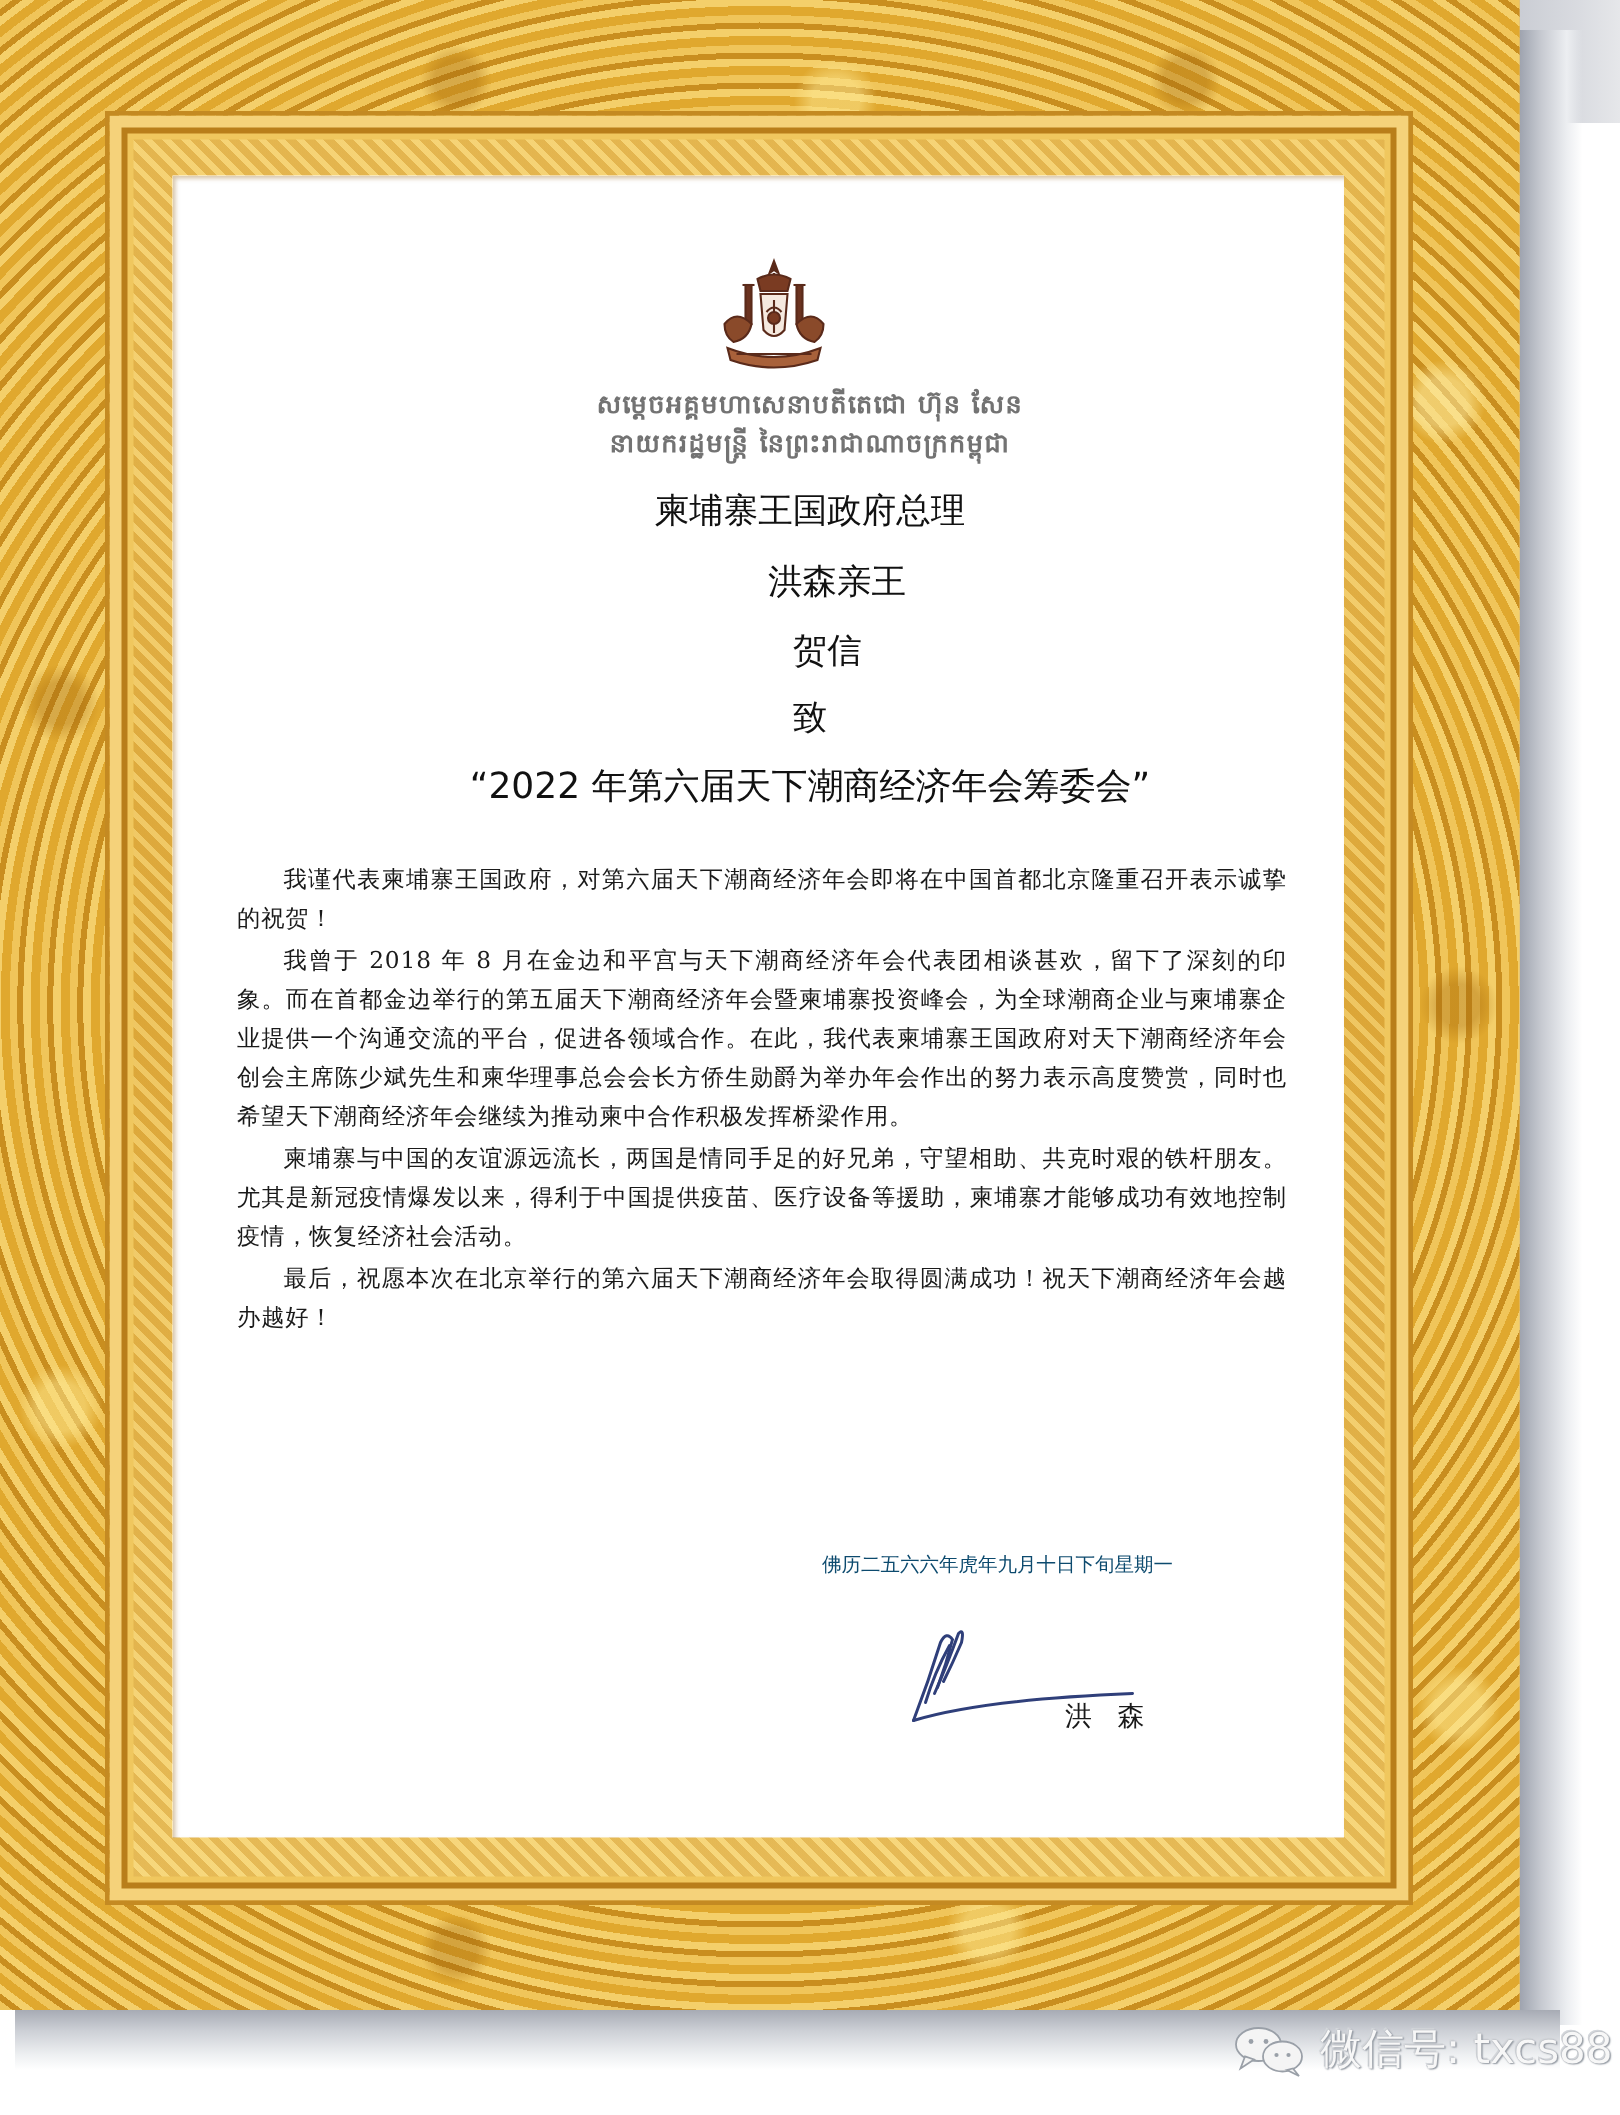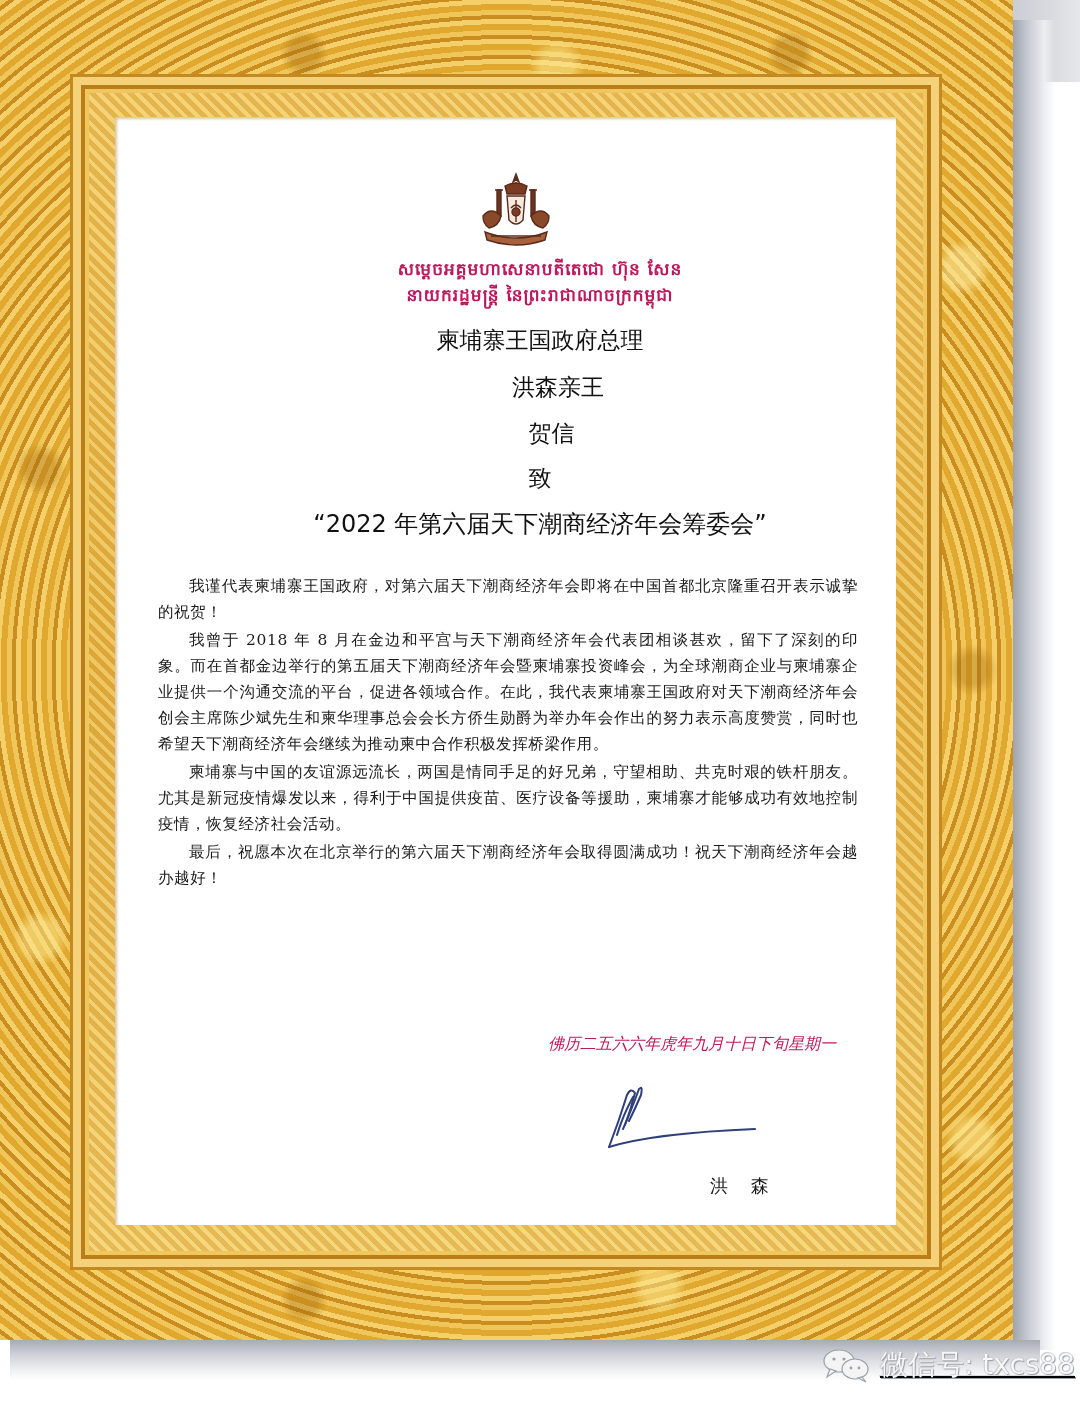--- a/index.html
+++ b/index.html
@@ -48,21 +48,21 @@
     position: absolute; left: 115px; top: 117px; width: 781px; height: 1108px;
     background: #ffffff;
     box-shadow: inset 2px 2px 3px rgba(140,90,10,0.35);
   }
 
   .crest {
     position: absolute; left: 475px; top: 172px; width: 82px; height: 80px;
   }
   .khmer {
     position: absolute; left: 0; width: 100%; text-align: center;
-    color: #be185d; font-family: "DejaVu Sans", "Liberation Sans", sans-serif; font-weight: bold;
+    color: #737373; font-family: "DejaVu Sans", "Liberation Sans", sans-serif; font-weight: bold;
   }
   .khmer-1 { top: 258px; font-size: 17px; letter-spacing: 1px; }
   .khmer-2 { top: 284px; font-size: 17px; letter-spacing: 1px; }
 
   .heading {
     position: absolute; left: 0; width: 100%; text-align: center;
     color: #111; font-family: "DejaVu Sans", "Liberation Sans", sans-serif; font-size: 23px;
   }
   .h1 { top: 325px; }
   .h2 { top: 372px; margin-left: 18px; }
@@ -73,35 +73,34 @@
 
   .body-text {
     position: absolute; left: 158px; top: 573px; width: 700px;
     font-family: "DejaVu Serif", "Liberation Serif", serif; font-size: 15.5px; color: #1a1a1a;
     line-height: 26px; letter-spacing: 0.6px; text-align: justify;
   }
   .body-text p { text-indent: 2em; margin-bottom: 2px; }
 
   .date-block {
     position: absolute; left: 520px; top: 1031px; width: 340px;
-    font-family: "DejaVu Serif", "Liberation Serif", serif; font-size: 16px; color: #be185d;
+    font-family: "DejaVu Serif", "Liberation Serif", serif; font-size: 13px; color: #0c4a6e;
     line-height: 26px;
-    font-style: italic;
   }
   .date-1 { padding-left: 28px; }
   .date-2 { padding-left: 60px; }
 
   .signature { position: absolute; left: 605px; top: 1085px; width: 180px; height: 70px; }
   .signer {
-    position: absolute; left: 710px; top: 1174px;
-    font-family: Liberation Mono, monospace; font-size: 18px; color: #1a1a1a; letter-spacing: 6px;
+    position: absolute; left: 710px; top: 1132px;
+    font-family: Liberation Sans, sans-serif; font-size: 18px; color: #1a1a1a; letter-spacing: 6px;
   }
 
   .watermark {
-    position: absolute; left: 822px; top: 1345px; height: 40px; display: flex; align-items: center; gap: 8px; text-decoration: underline;
+    position: absolute; left: 822px; top: 1345px; height: 40px; display: flex; align-items: flex-end; gap: 8px;
   }
   .wm-icon { width: 50px; height: 36px; position: relative; }
   .wm-text {
     font-family: "DejaVu Sans", "Liberation Sans", sans-serif; font-size: 28px; color: #f7f7f7;
     text-shadow: 0 0 1px #8a8f98, 1px 1px 1px #9aa0a8, -1px -1px 0 #d5d8dc;
   }
 </style>
 </head>
 <body>
 

